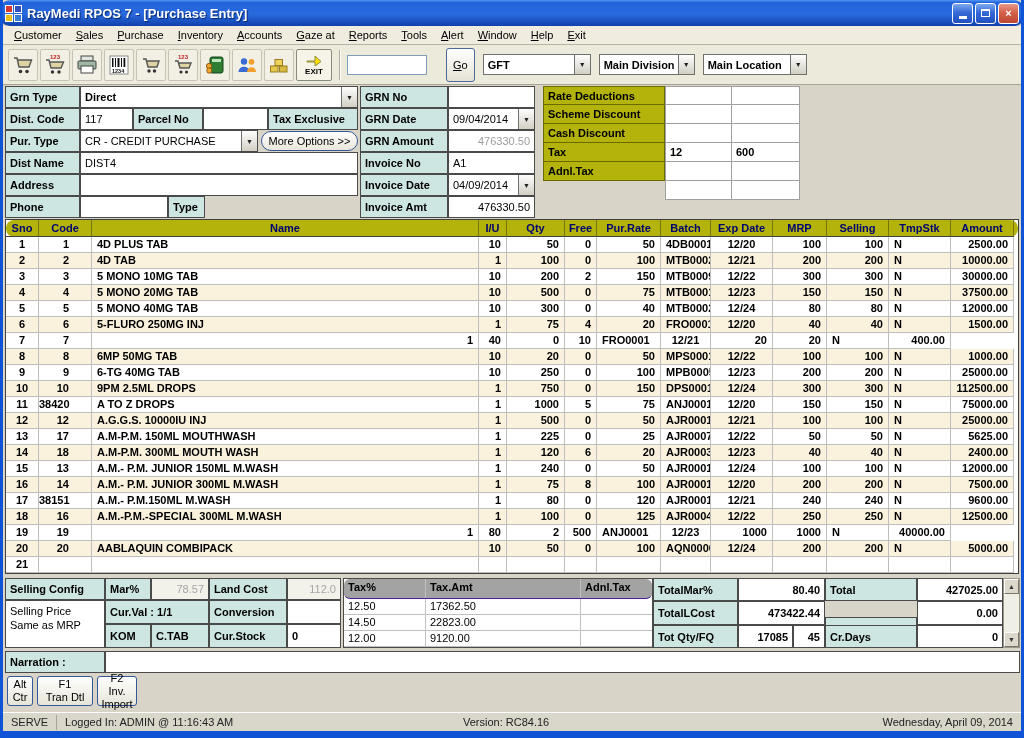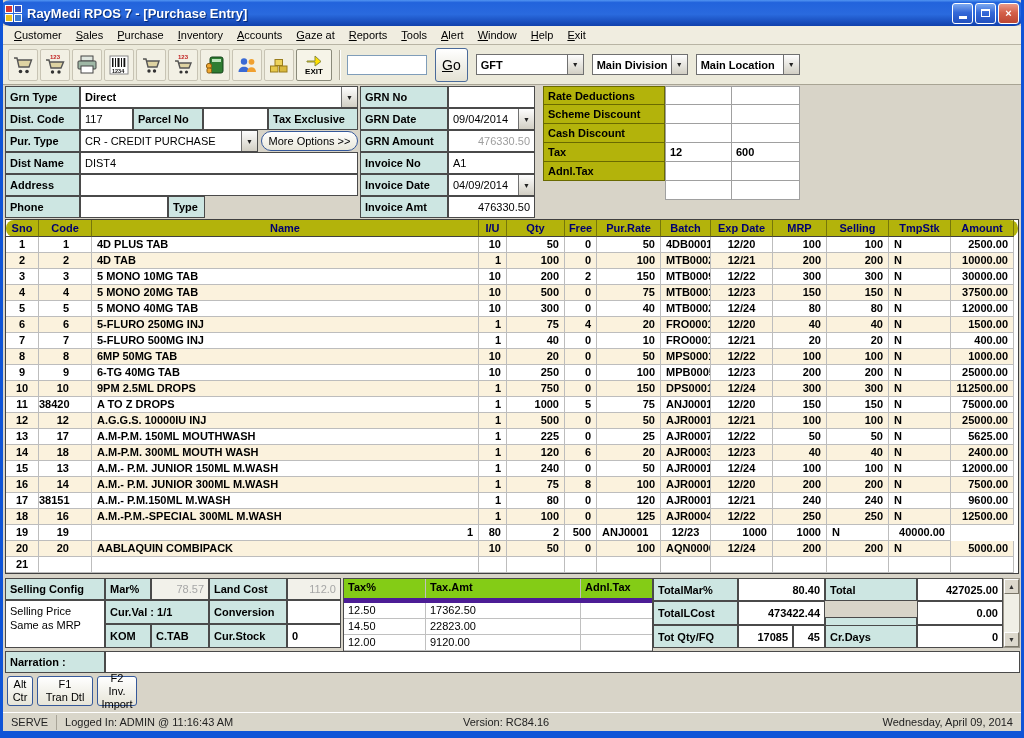--- a/index.html
+++ b/index.html
@@ -26,21 +26,21 @@
   .menu-item::first-letter { text-decoration:underline; }
   
   .toolbar { height:40px; background:#eceadb; border-bottom:1px solid #a8a494; display:flex; align-items:center; padding:0 4px; }
   .tbtn { width:30px; height:32px; margin:0 1px; display:flex; flex-direction:column; align-items:center; justify-content:center;
           border:1px solid #c8c4b4; border-radius:2px; background:#f2f0e4; }
   .tbtn svg { display:block; }
   .tbtn.exit { width:36px; border:1px solid #8a8a7a; background:#f6f4e8; }
   .exit-label { font-size:8px; font-weight:bold; color:#000; }
   .tb-sep { width:2px; height:30px; border-left:1px solid #b0ac9c; border-right:1px solid #fff; margin:0 6px; }
   .tb-input { width:80px; height:20px; border:1px solid #7f9db9; background:#fff; font-size:11px; padding:0 3px; }
-  .go-btn { height:34px; margin-left:8px; padding:0 6px; font-size:14px; border:1px solid #4a6a9a; border-radius:3px;
+  .go-btn { height:34px; margin-left:19px; padding:0 6px; font-size:11px; border:1px solid #4a6a9a; border-radius:3px;
             background:linear-gradient(#ffffff,#e4e2d4); }
   .go-btn::first-letter { text-decoration:underline; }
   .combo { height:21px; background:#fff; border:1px solid #707070; display:flex; align-items:center; margin-left:8px; }
   .combo .cval { flex:1; font-size:11px; font-weight:bold; padding:0 4px; white-space:nowrap; overflow:hidden; }
   .dd-btn { width:16px; height:100%; border-left:1px solid #707070; background:linear-gradient(#fdfdfd,#d2cfc4);
             display:flex; align-items:center; justify-content:center; font-size:7px; color:#222; }
   
   .content { position:relative; height:627px; background:#d8d4c8; }
   .lbl { position:absolute; background:#cde6e2; border:1px solid #4a4a4a; font-size:11px; font-weight:bold;
          display:flex; align-items:center; padding:0 4px; color:#000; }
@@ -76,21 +76,21 @@
   .gcell.a-c { text-align:center; }
   .gcell.code { padding-right:22px; }
   
   .sum-cell { position:absolute; font-size:11px; }
   .tealc { background:#cde6e2; border:1px solid #4a4a4a; font-weight:bold; display:flex; align-items:center; padding:0 4px; }
   .whitec { background:#fff; border:1px solid #4a4a4a; display:flex; align-items:center; padding:0 4px; }
   .whitec.right { justify-content:flex-end; }
   .whitec.bold { font-weight:bold; }
   .whitec.disabled { background:#f2f1ea; color:#a6a6a6; justify-content:flex-end; }
   #taxtable { position:absolute; left:340px; top:493px; width:310px; border:1px solid #4a4a4a; background:#fff; }
-  .tt-head { display:flex; background:#84cc16; border-bottom:5px solid #4c1d95; }
+  .tt-head { display:flex; background:#a3a3a3; border-bottom:1px solid #4c1d95;border-radius:6px; }
   .tt-head div { font-size:11px; font-weight:bold; padding:2px 4px; height:19px; }
   .tt-row { display:flex; border-bottom:1px solid #c0c0c0; }
   .tt-row div { font-size:11px; padding:1px 4px; height:15px; }
   .tt-c0 { width:82px; border-right:1px solid #c0c0c0; }
   .tt-c1 { width:155px; border-right:1px solid #c0c0c0; }
   .tt-c2 { width:71px; }
   
   .vscroll { position:absolute; left:1000px; top:493px; width:17px; height:70px; background:#f0efe6; border:1px solid #9a968a; }
   .sbtn { position:absolute; left:0; width:15px; height:15px; background:#dcd8cc; border:1px solid; border-color:#fff #7a7668 #7a7668 #fff;
           font-size:7px; color:#333; display:flex; align-items:center; justify-content:center; }
@@ -431,21 +431,20 @@
             <div class="gcell a-l">FRO0001</div>
             <div class="gcell a-c">12/20</div>
             <div class="gcell a-r">40</div>
             <div class="gcell a-r">40</div>
             <div class="gcell a-l">N</div>
             <div class="gcell a-r">1500.00</div>
           </div>
           <div class="grow gr">
             <div class="gcell a-c">7</div>
             <div class="gcell a-r code">7</div>
-            <div class="gcell a-l">5-FLURO 500MG INJ</div>
             <div class="gcell a-r">1</div>
             <div class="gcell a-r">40</div>
             <div class="gcell a-r">0</div>
             <div class="gcell a-r">10</div>
             <div class="gcell a-l">FRO0001</div>
             <div class="gcell a-c">12/21</div>
             <div class="gcell a-r">20</div>
             <div class="gcell a-r">20</div>
             <div class="gcell a-l">N</div>
             <div class="gcell a-r">400.00</div>

